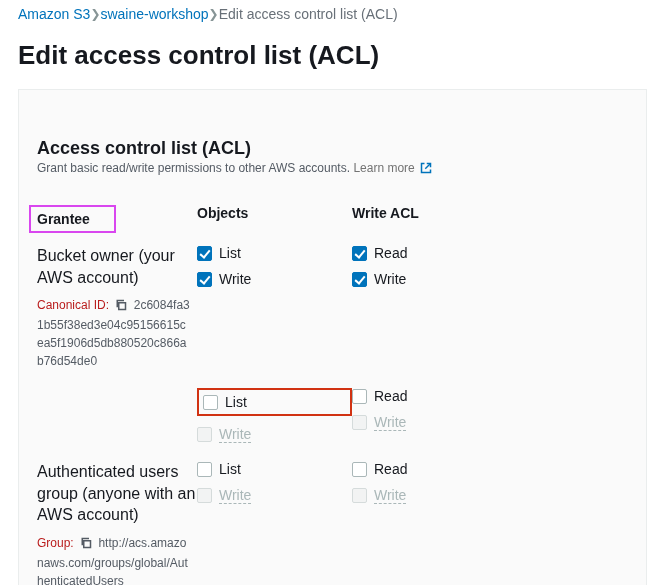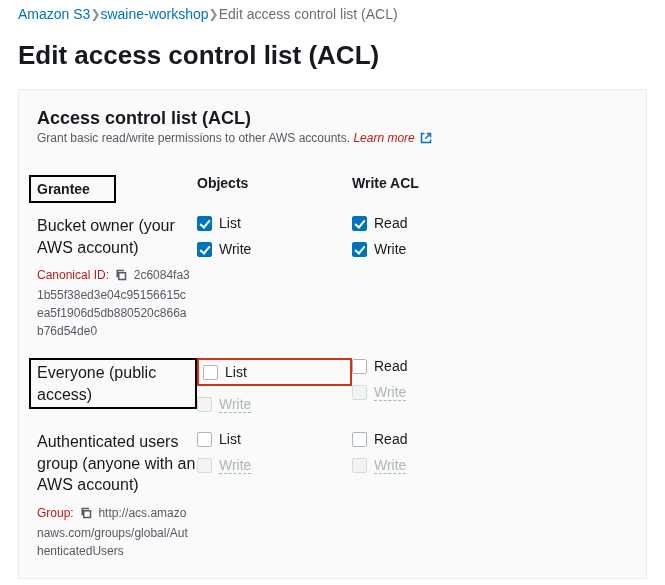--- a/index.html
+++ b/index.html
@@ -35,30 +35,30 @@
     border: 1px solid #eaeded;
     margin: 0 18px;
     padding: 18px 18px 0 18px;
     background: #fafafa;
   }
   .panel-header { margin-bottom: 14px; }
   .panel-title {
     font-size: 18px;
     font-weight: 700;
     margin-bottom: 2px;
+    margin-top: 30px;
   }
   .panel-desc {
     font-size: 12px;
     color: #545b64;
   }
   .panel-desc .learn {
-    color: #b91c1c;
+    color: #737373;
     cursor: pointer;
     text-decoration: none;
-    font-style: italic;
   }
   .ext-icon { display: inline-block; vertical-align: -2px; margin-left: 2px; }
   .table-headers {
     display: flex;
     margin-top: 28px;
   }
   .col-g { width: 160px; }
   .col-o { width: 155px; }
   .col-b { width: 155px; }
   .th {
@@ -120,21 +120,21 @@
     width: 4px; height: 8px;
     border: solid #fff;
     border-width: 0 2px 2px 0;
     transform: rotate(40deg);
   }
   .box.disabled {
     background: #f2f3f3;
     border-color: #d5dbdb;
   }
   .hl {
-    border: 2px solid #000000;
+    border: 2px solid #d946ef;
     padding: 2px 6px;
     margin-left: -8px;
     display: inline-block;
   }
   .hl-th { padding: 4px 24px 4px 6px; }
   .hl-checkbox {
     border: 2px solid #d13212;
     padding: 4px 10px 4px 4px;
     display: inline-flex;
     align-items: center;
@@ -215,21 +215,20 @@
         </label>
       <label class="cb">
           <span class="box checked"></span>
           <span class="lbl">Write</span>
         </label>
     </div>
   </div>
 
   <div class="row">
     <div class="col-g">
-      <span class="grantee-name hl">Everyone (public access)</span>
     </div>
     <div class="col-o perm-col">
       <span class="hl-checkbox">
           <span class="box"></span>
           <span class="lbl">List</span>
         </span>
       <label class="cb disabled">
           <span class="box disabled"></span>
           <span class="lbl">Write</span>
         </label>

